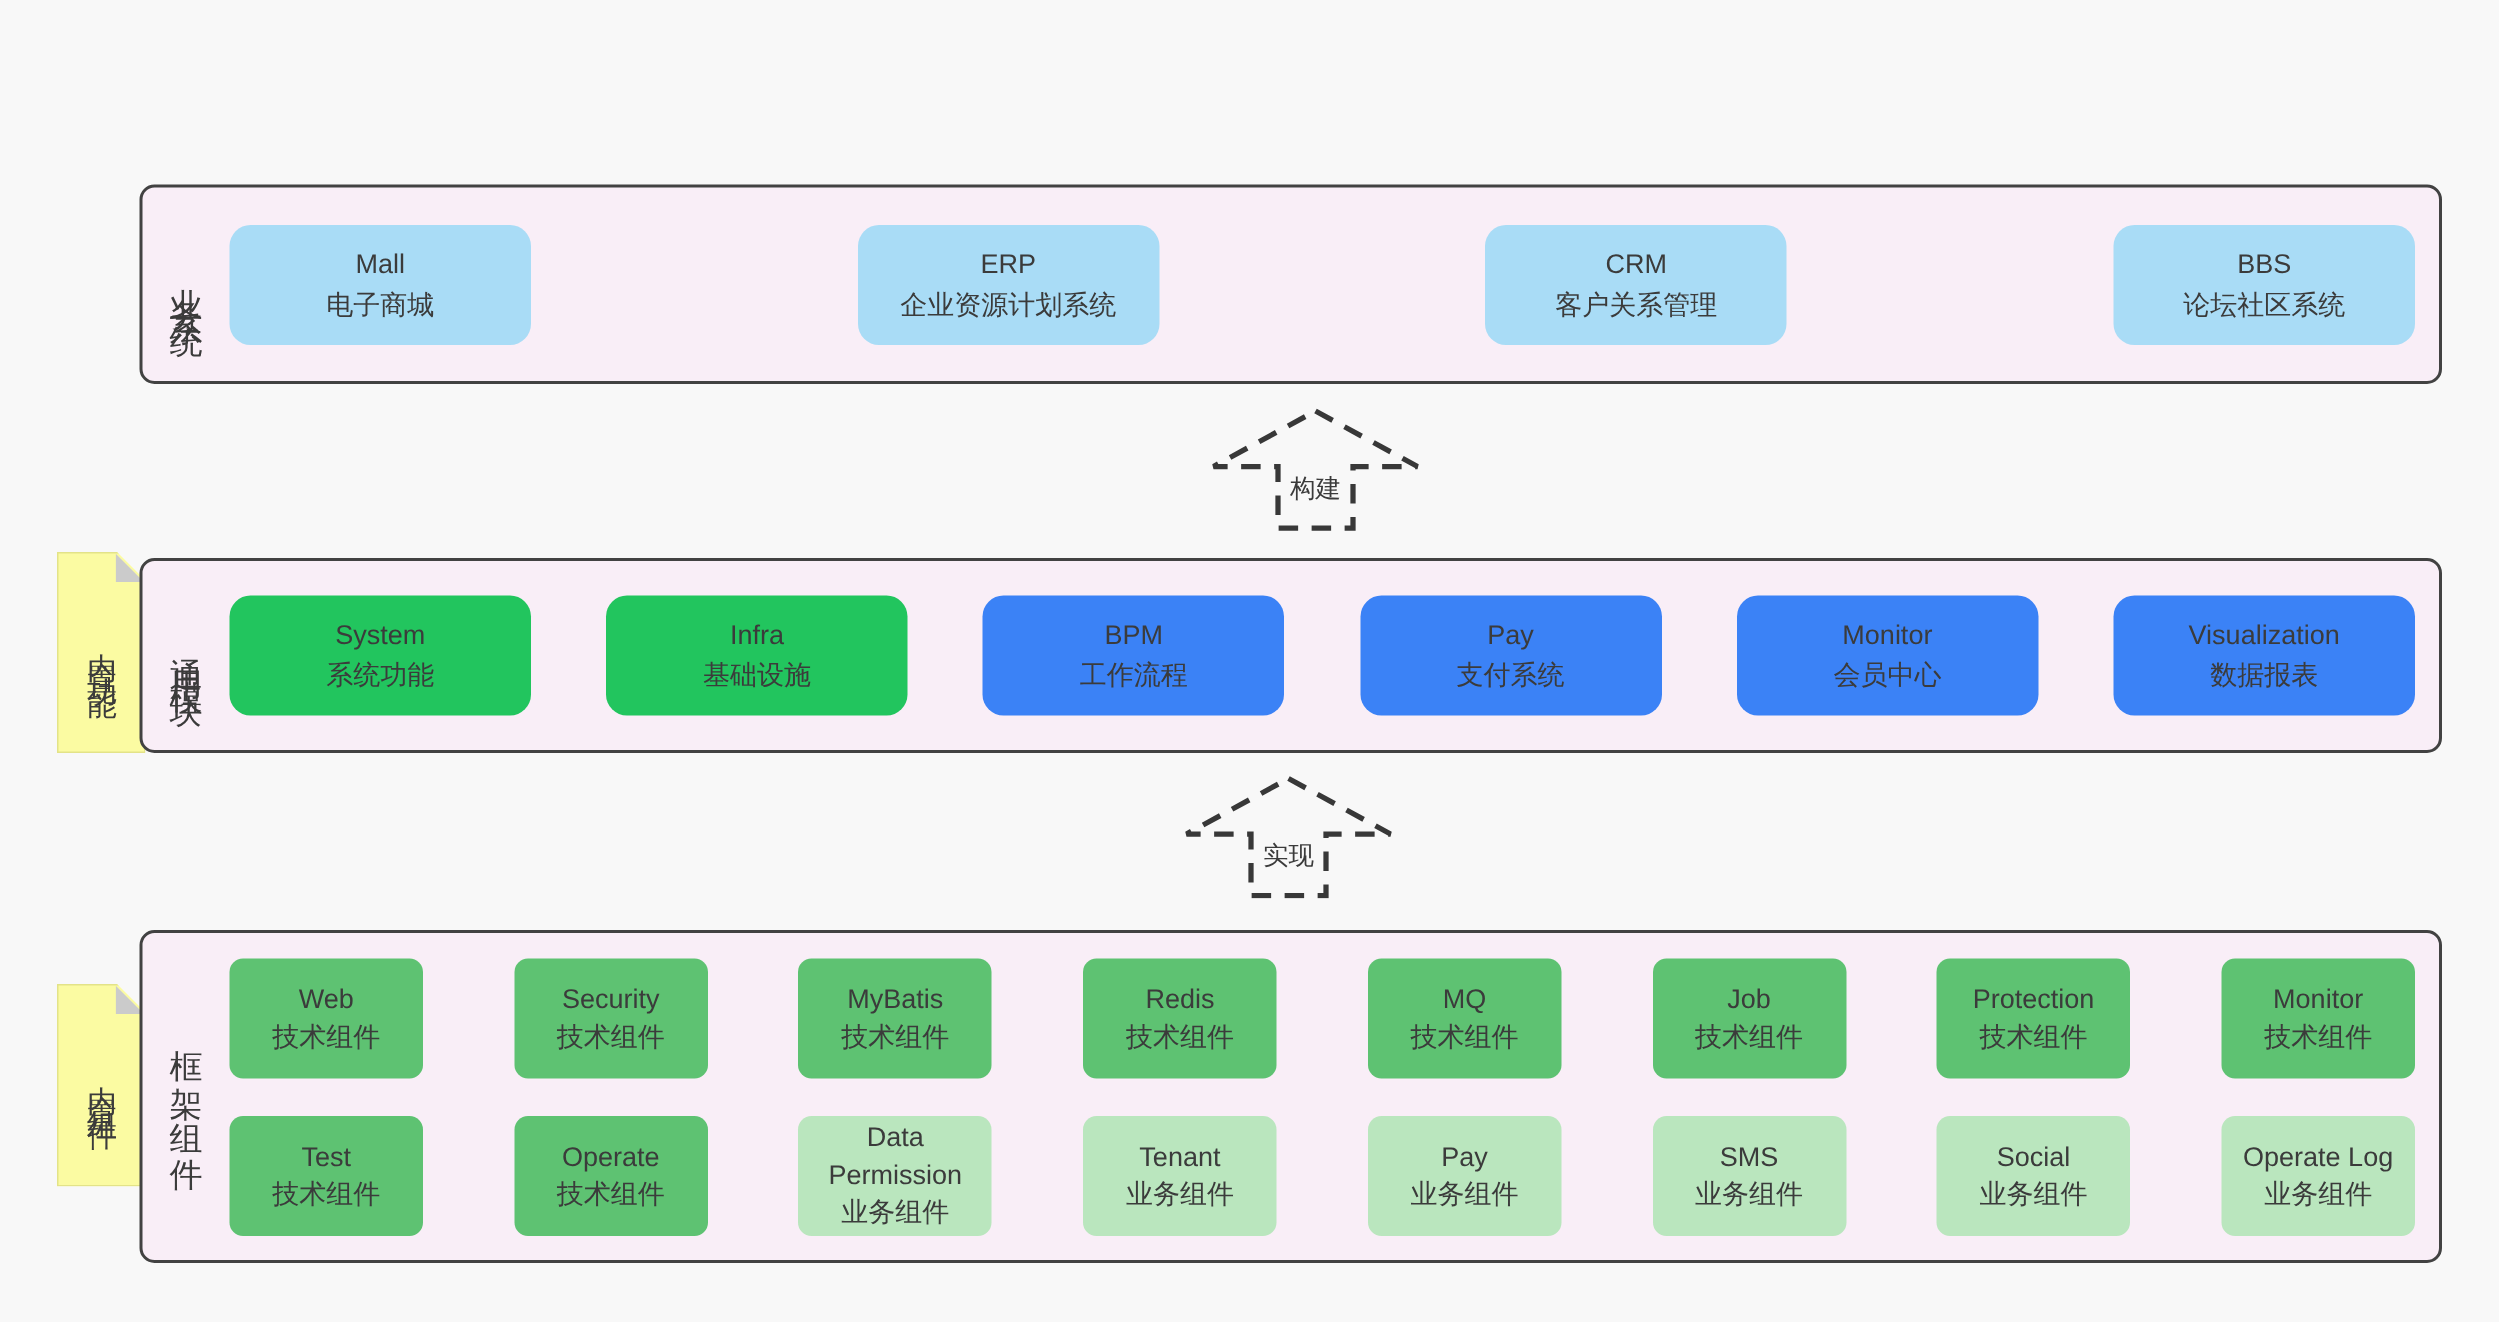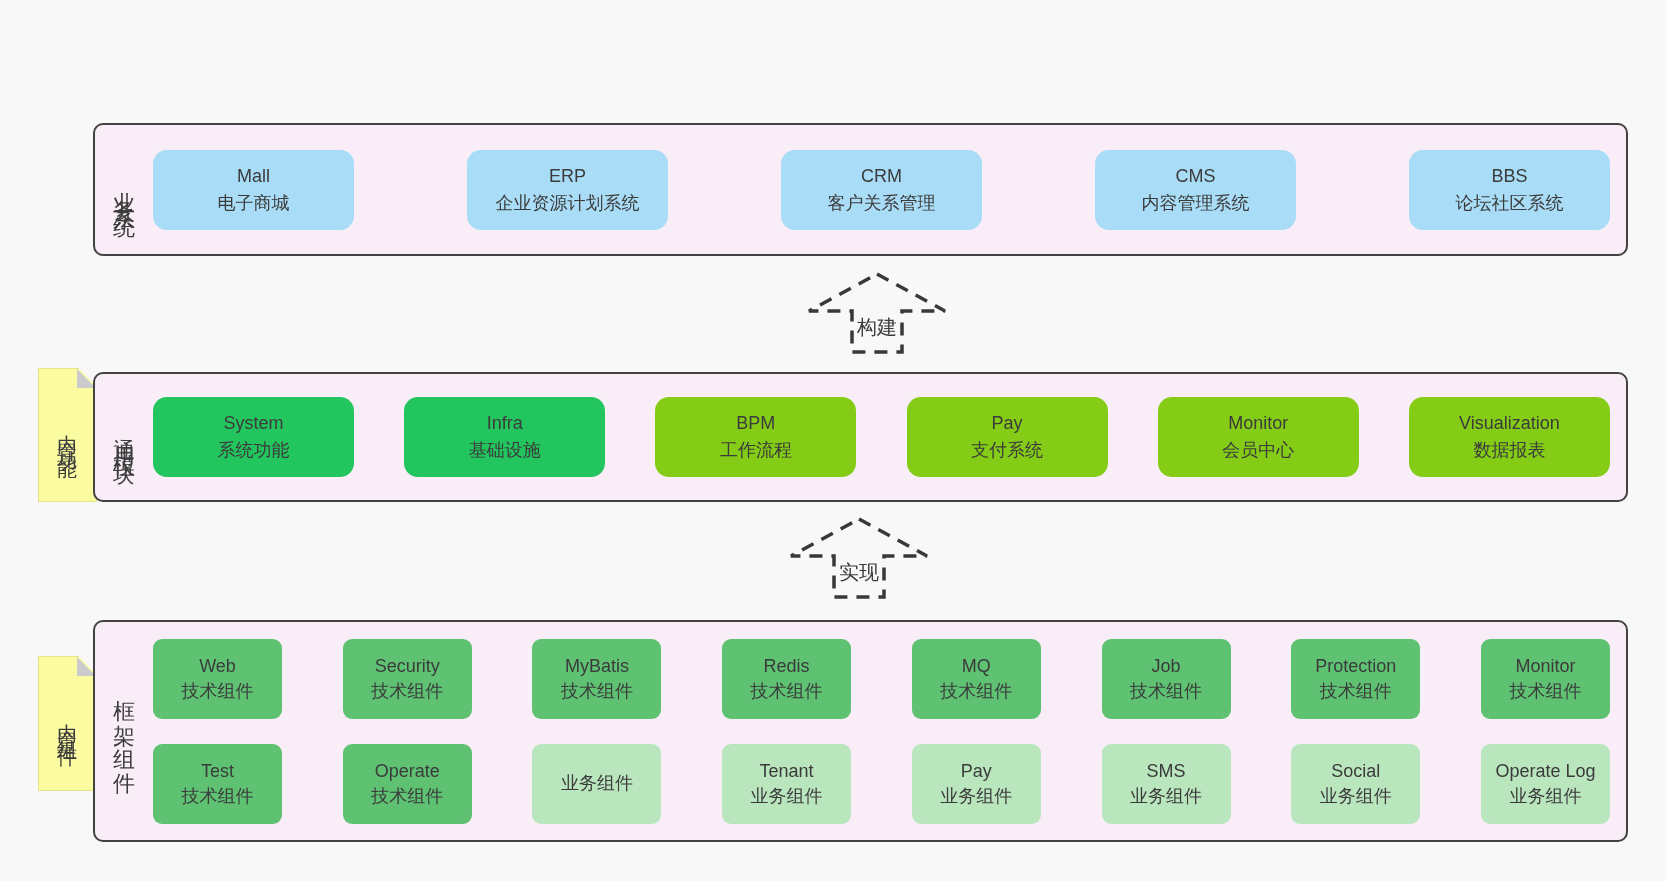--- a/index.html
+++ b/index.html
@@ -58,21 +58,21 @@
     display:flex; flex-direction:column;
     align-items:center; justify-content:center;
     text-align:center;
     font-size:18px; line-height:27px;
     box-sizing:border-box;
   }
   .box.wide   { width:201px;border-radius:14px; }
   .box.narrow { width:129px; line-height:25px; padding:0 14px; }
   .blue        { background:#a9dcf6; }
   .red         { background:#22c55e; }
-  .pink        { background:#84cc16; }
+  .pink        { background:#3b82f6; }
   .green       { background:#5ec272; }
   .green-light { background:#bae6be; }
 
   
   .side-tab {
     position:absolute; left:38px; width:59px;
     background:#fbfba2;
     border:1px solid #e3e388;
     box-sizing:border-box;
     clip-path:polygon(0 0, calc(100% - 19px) 0, 100% 19px, 100% 100%, 0 100%);
@@ -91,21 +91,21 @@
 
   
   .block-arrow { position:absolute; width:142px; height:82px; z-index:1; }
   #arrow-1 { left:806px; top:272px; }
   #arrow-2 { left:788px; top:517px; }
   .block-arrow svg { display:block; }
   .arrow-label {
     position:absolute; left:50%; top:42px;
     transform:translateX(-50%);
     background:#f8f8f8;
-    font-size:20px;
+    font-size:17px;
     padding:0 3px;
     white-space:nowrap;
   }
 </style>
 </head>
 <body>
 
 <section class="panel" id="panel-1">
   <div class="panel-label">
     <span class="v-text">业务系统</span>
@@ -115,24 +115,20 @@
       <div>Mall</div>
       <div>电子商城</div>
     </div>
     <div class="box wide blue">
       <div>ERP</div>
       <div>企业资源计划系统</div>
     </div>
     <div class="box wide blue">
       <div>CRM</div>
       <div>客户关系管理</div>
-    </div>
-    <div class="box wide blue">
-      <div>CMS</div>
-      <div>内容管理系统</div>
     </div>
     <div class="box wide blue">
       <div>BBS</div>
       <div>论坛社区系统</div>
     </div>
   </div>
 </section>
 
 <div class="block-arrow" id="arrow-1">
   <svg width="142" height="82" viewBox="0 0 142 82">
@@ -232,20 +228,21 @@
     <div class="grid-row">
       <div class="box narrow green">
         <div>Test</div>
         <div>技术组件</div>
       </div>
       <div class="box narrow green">
         <div>Operate</div>
         <div>技术组件</div>
       </div>
       <div class="box narrow green-light">
+        <div>Data Permission</div>
         <div>业务组件</div>
       </div>
       <div class="box narrow green-light">
         <div>Tenant</div>
         <div>业务组件</div>
       </div>
       <div class="box narrow green-light">
         <div>Pay</div>
         <div>业务组件</div>
       </div>

